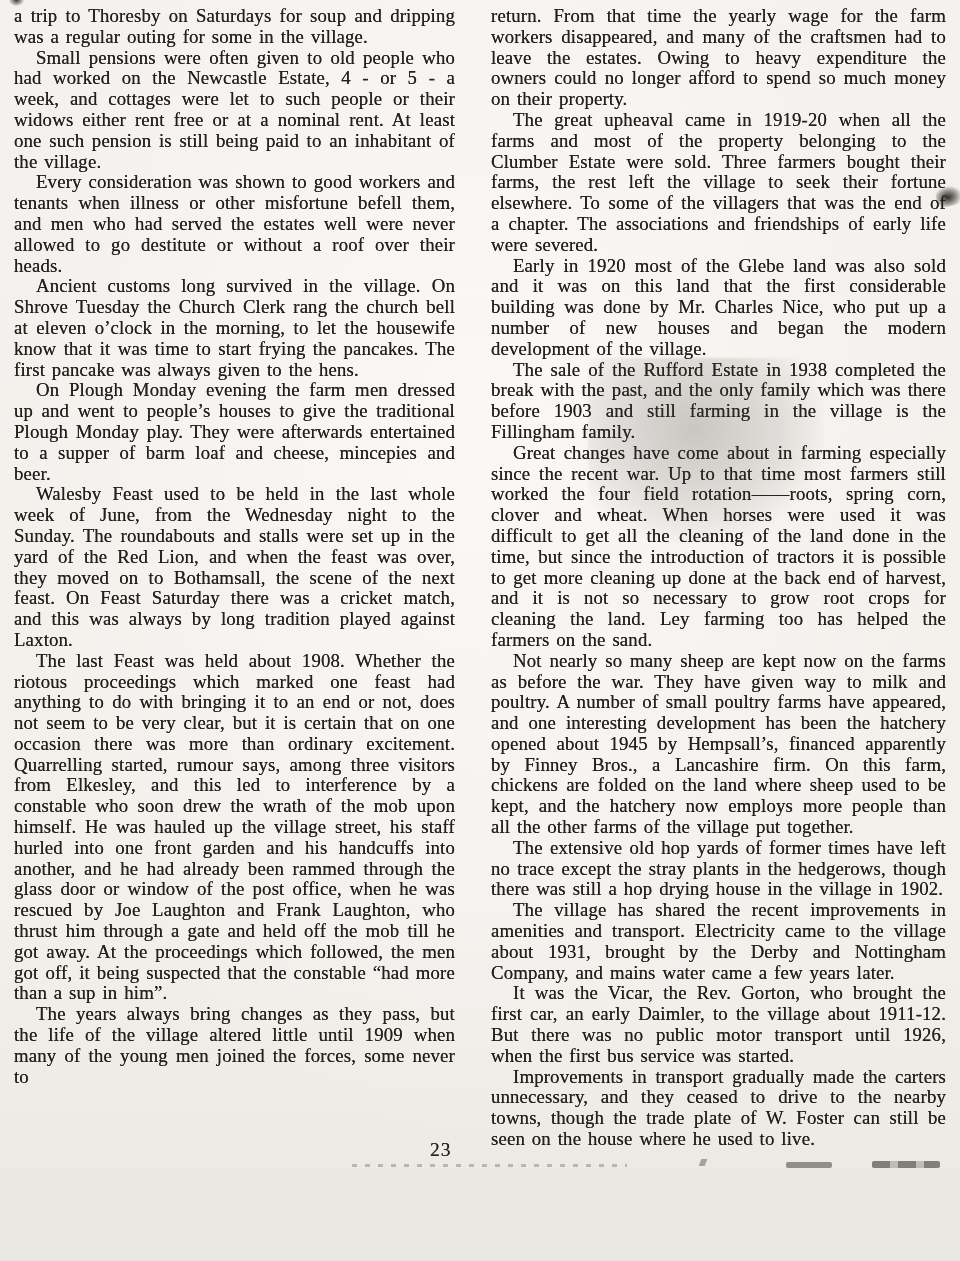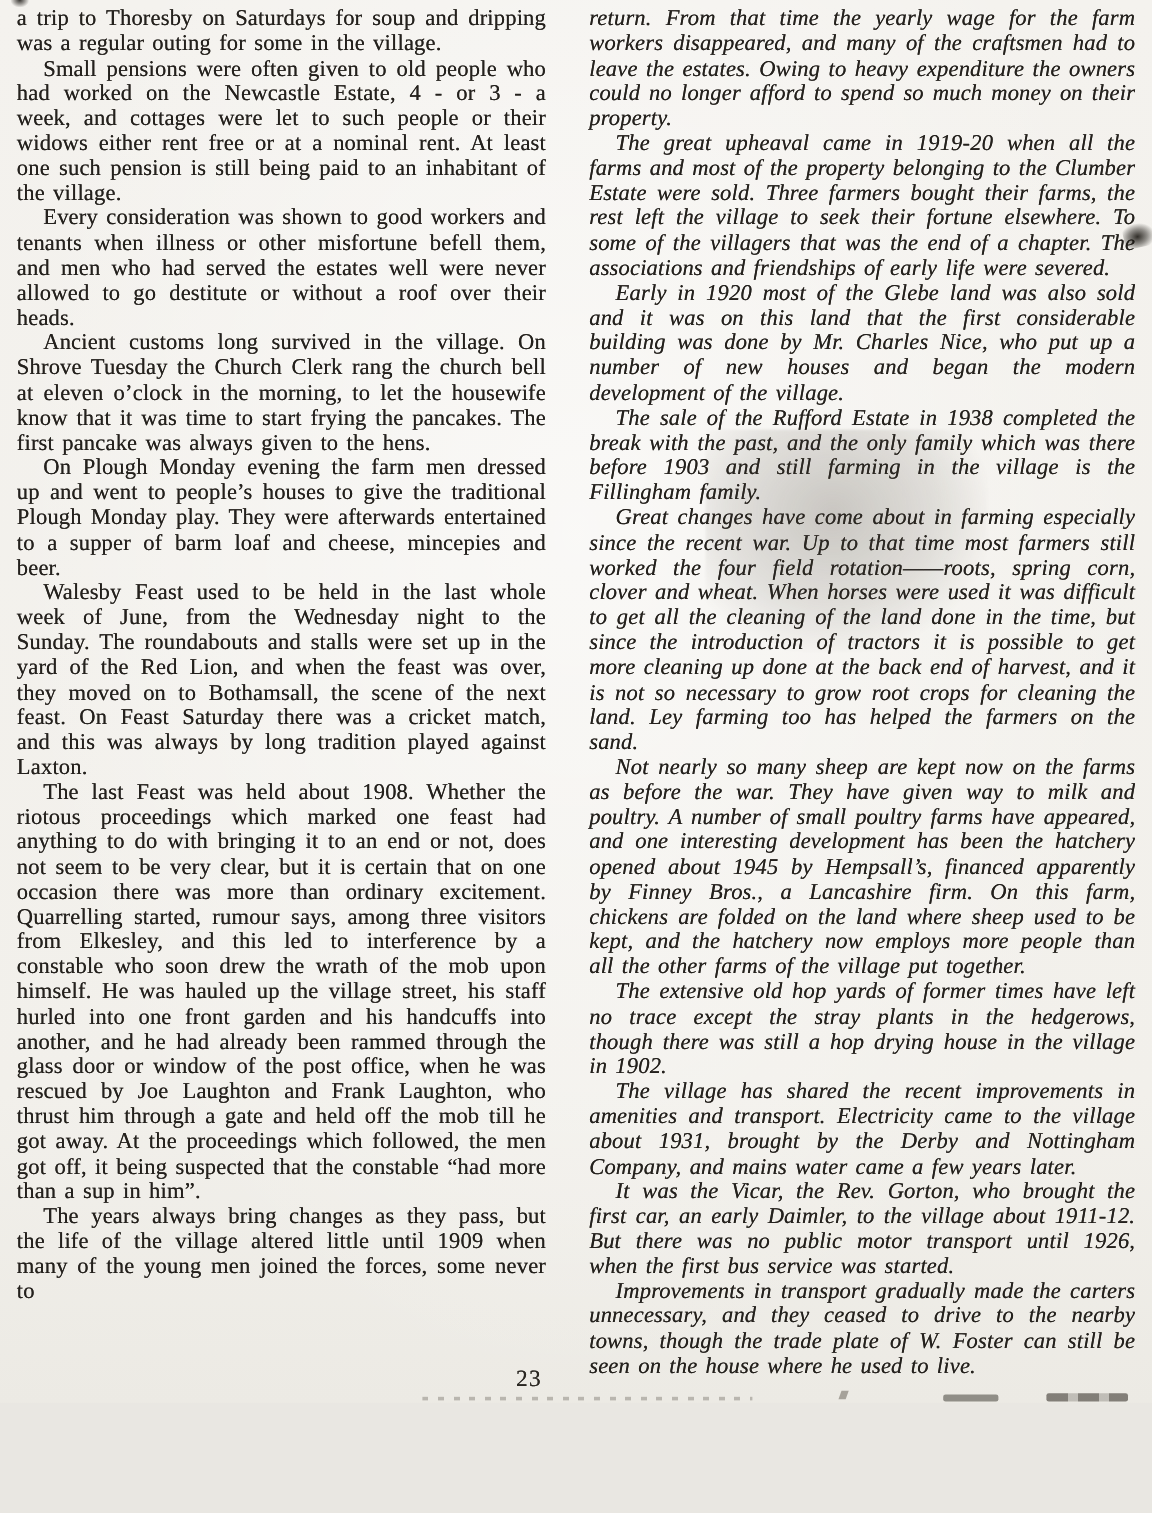--- a/index.html
+++ b/index.html
@@ -29,21 +29,21 @@
     text-align: justify;
     font-size: 18.8px;
     line-height: 20.8px;
     letter-spacing: 0.15px;
     word-spacing: 2px;
     hyphens: auto;
     -webkit-hyphens: auto;
     text-shadow: 0 0 0.5px rgba(30, 27, 23, 0.85);
   }
   .col-left  { width: 441px; }
-  .col-right { width: 455px; font-style: italic; }
+  .col-right { width: 455px; }
   .col p {
     margin: 0;
     text-indent: 22px;
   }
   .col p.no-indent { text-indent: 0; }
 
   .page-number {
     position: absolute;
     left: 430px;
     bottom: 8px;
@@ -114,21 +114,21 @@
 <body>
 
 <div class="page">
 
   <div class="corner-mark"></div>
 
   <div class="columns">
 
     <div class="col col-left">
       <p class="no-indent">a trip to Thoresby on Saturdays for soup and dripping was a regular outing for some in the village.</p>
-      <p>Small pensions were often given to old people who had worked on the Newcastle Estate, 4 - or 3 - a week, and cottages were let to such people or their widows either rent free or at a nominal rent. At least one such pension is still being paid to an inhabitant of the village.</p>
+      <p>Small pensions were often given to old people who had worked on the Newcastle Estate, 4 - or 5 - a week, and cottages were let to such people or their widows either rent free or at a nominal rent. At least one such pension is still being paid to an inhabitant of the village.</p>
       <p>Every consideration was shown to good workers and tenants when illness or other misfortune befell them, and men who had served the estates well were never allowed to go destitute or without a roof over their heads.</p>
       <p>Ancient customs long survived in the village. On Shrove Tuesday the Church Clerk rang the church bell at eleven o’clock in the morning, to let the housewife know that it was time to start frying the pancakes. The first pancake was always given to the hens.</p>
       <p>On Plough Monday evening the farm men dressed up and went to people’s houses to give the traditional Plough Monday play. They were afterwards entertained to a supper of barm loaf and cheese, mincepies and beer.</p>
       <p>Walesby Feast used to be held in the last whole week of June, from the Wednesday night to the Sunday. The roundabouts and stalls were set up in the yard of the Red Lion, and when the feast was over, they moved on to Bothamsall, the scene of the next feast. On Feast Saturday there was a cricket match, and this was always by long tradition played against Laxton.</p>
       <p>The last Feast was held about 1908. Whether the riotous proceedings which marked one feast had anything to do with bringing it to an end or not, does not seem to be very clear, but it is certain that on one occasion there was more than ordinary excitement. Quarrelling started, rumour says, among three visitors from Elkesley, and this led to interference by a constable who soon drew the wrath of the mob upon himself. He was hauled up the village street, his staff hurled into one front garden and his handcuffs into another, and he had already been rammed through the glass door or window of the post office, when he was rescued by Joe Laughton and Frank Laughton, who thrust him through a gate and held off the mob till he got away. At the proceedings which followed, the men got off, it being suspected that the constable “had more than a sup in him”.</p>
       <p>The years always bring changes as they pass, but the life of the village altered little until 1909 when many of the young men joined the forces, some never to</p>
     </div>
 
     <div class="col col-right">
       <p class="no-indent">return. From that time the yearly wage for the farm workers disappeared, and many of the craftsmen had to leave the estates. Owing to heavy expenditure the owners could no longer afford to spend so much money on their property.</p>

